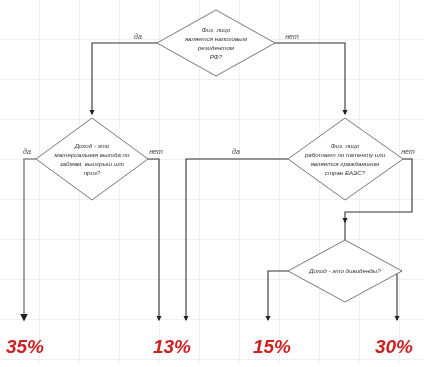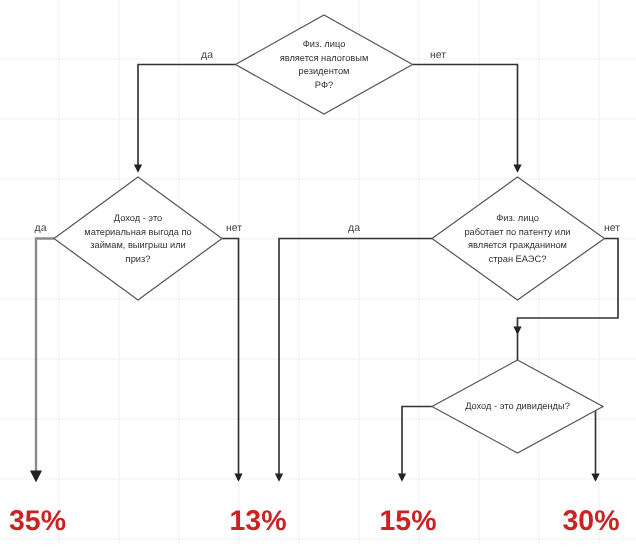--- a/index.html
+++ b/index.html
@@ -12,20 +12,21 @@
     width: 424px;
     height: 363px;
     background-color: #ffffff;
     background-image:
       linear-gradient(to right, #f0f0f0 1px, transparent 1px),
       linear-gradient(to bottom, #f0f0f0 1px, transparent 1px);
     background-size: 40px 40px;
     background-position: -1px -1px;
     overflow: hidden;
     font-family: "Liberation Sans", "DejaVu Sans", sans-serif;
+    font-style: italic;
   }
   #diagram-svg {
     position: absolute;
     left: 0;
     top: 0;
     width: 424px;
     height: 367px;
   }
   .node-text {
     font-family: "Liberation Sans", "DejaVu Sans", sans-serif;

